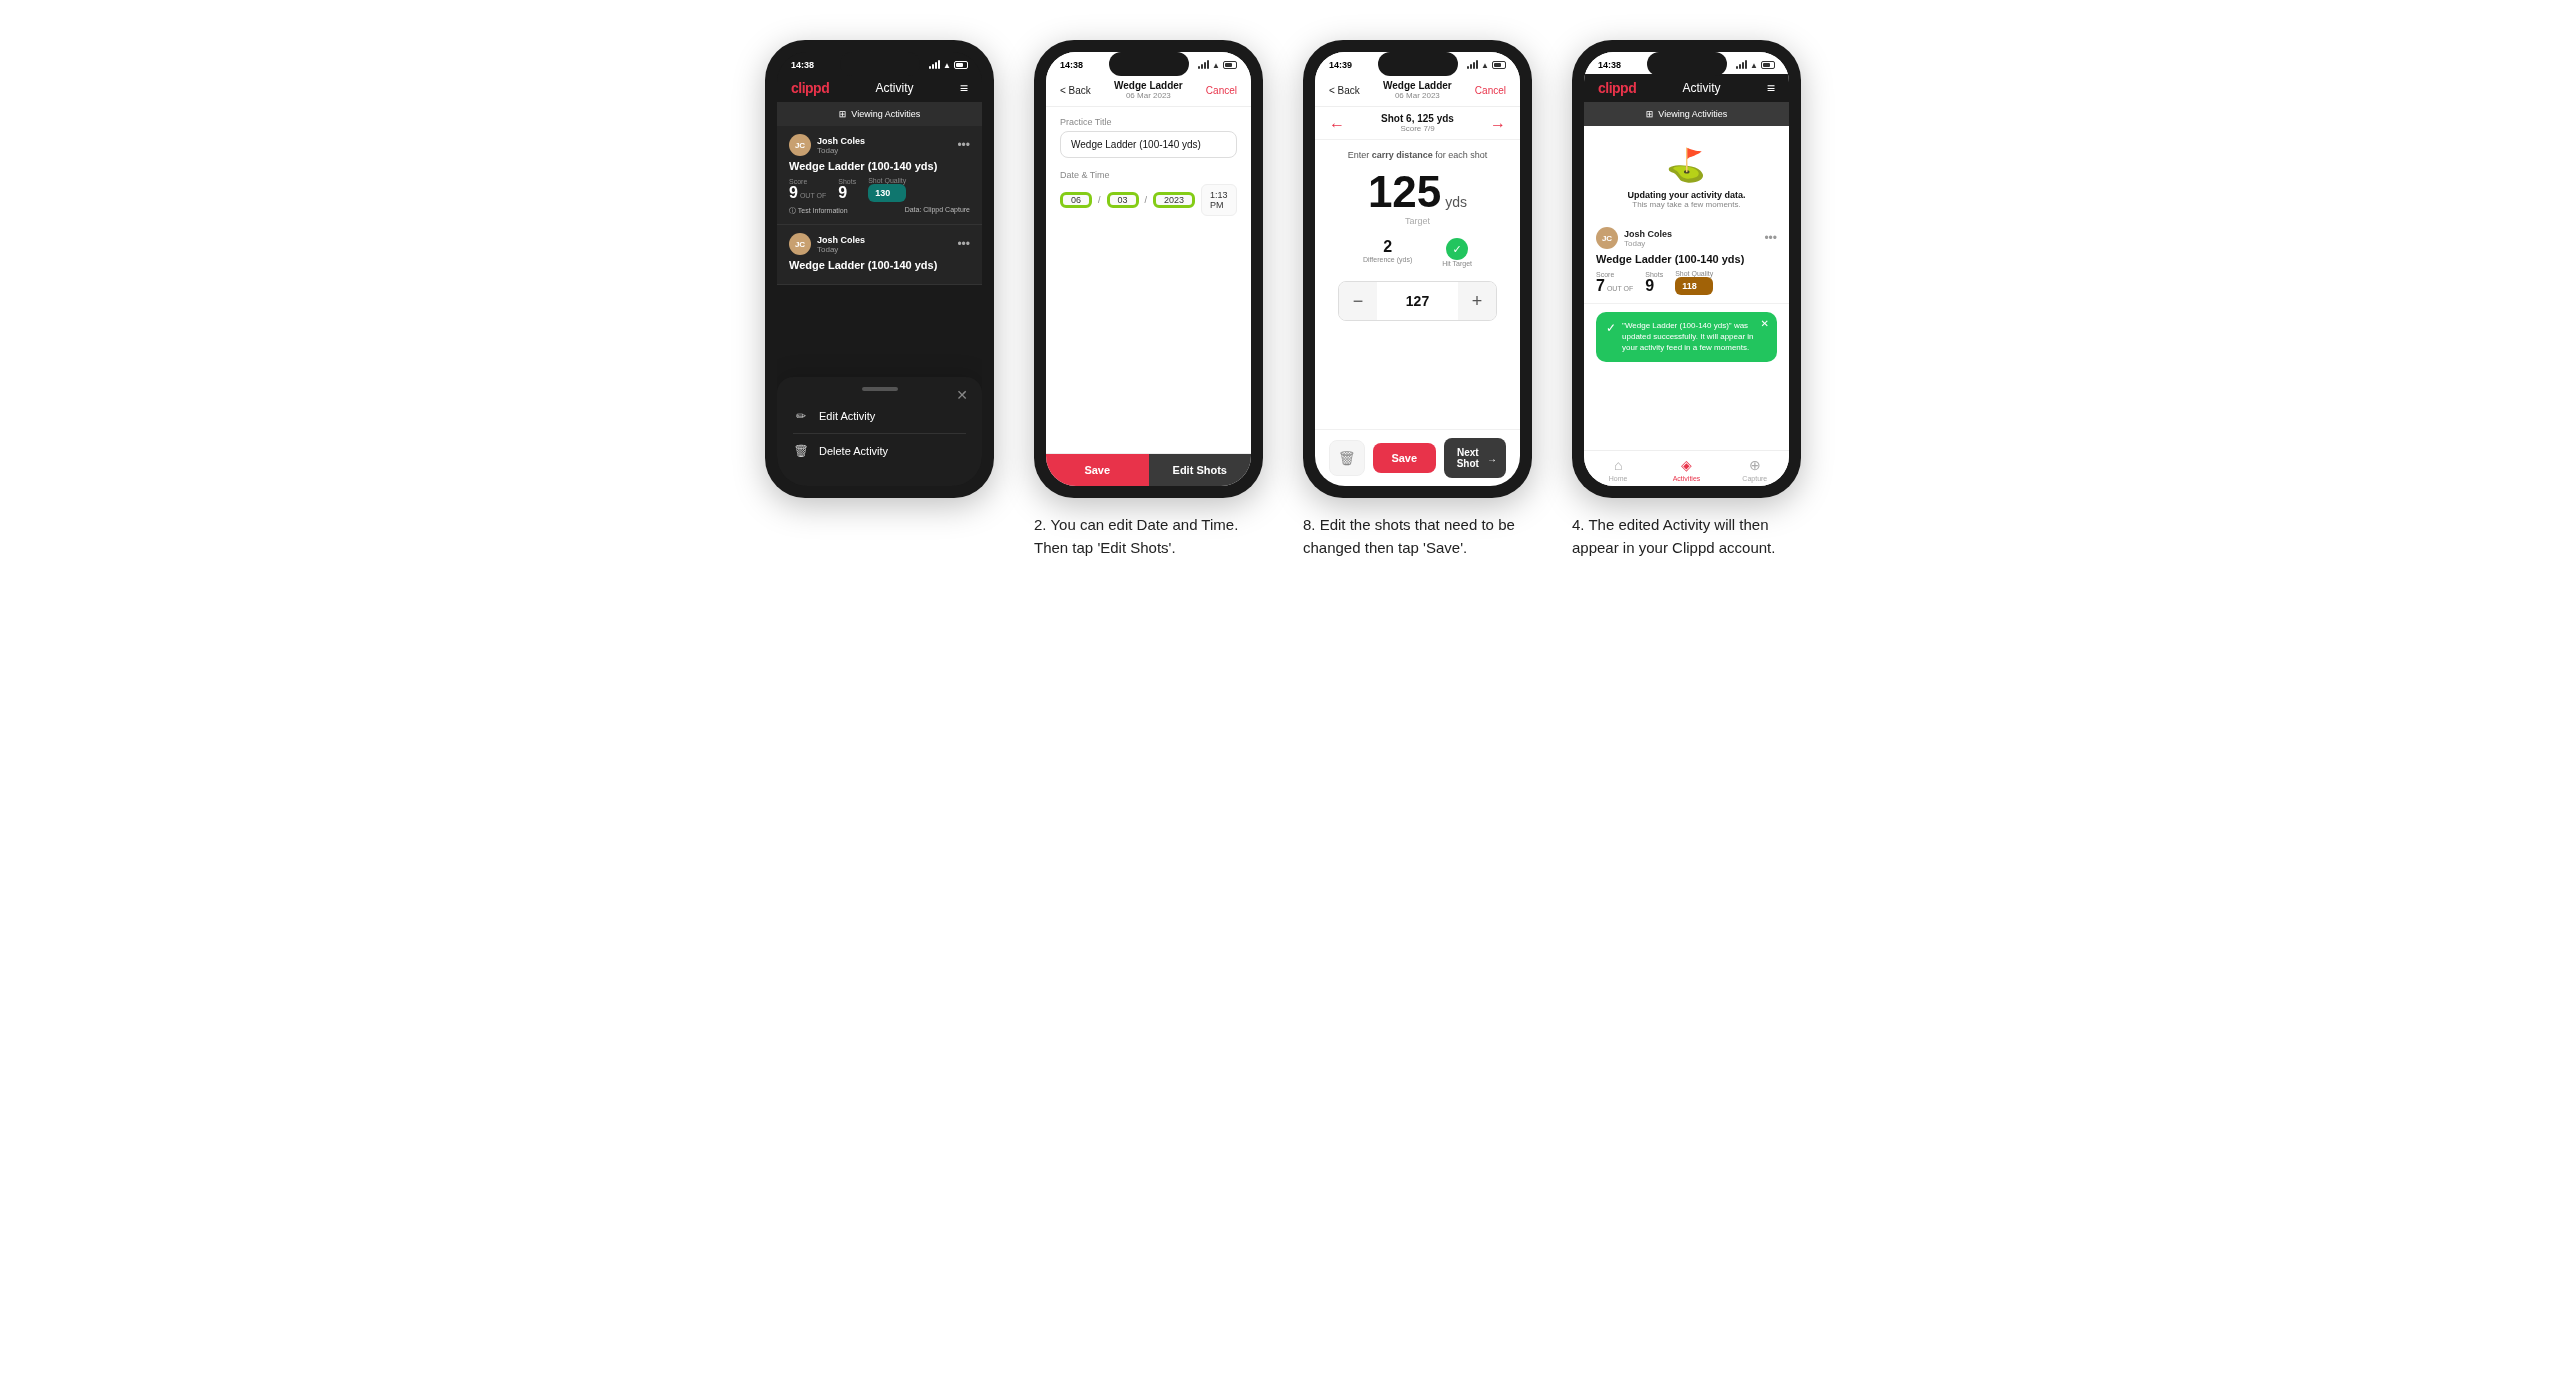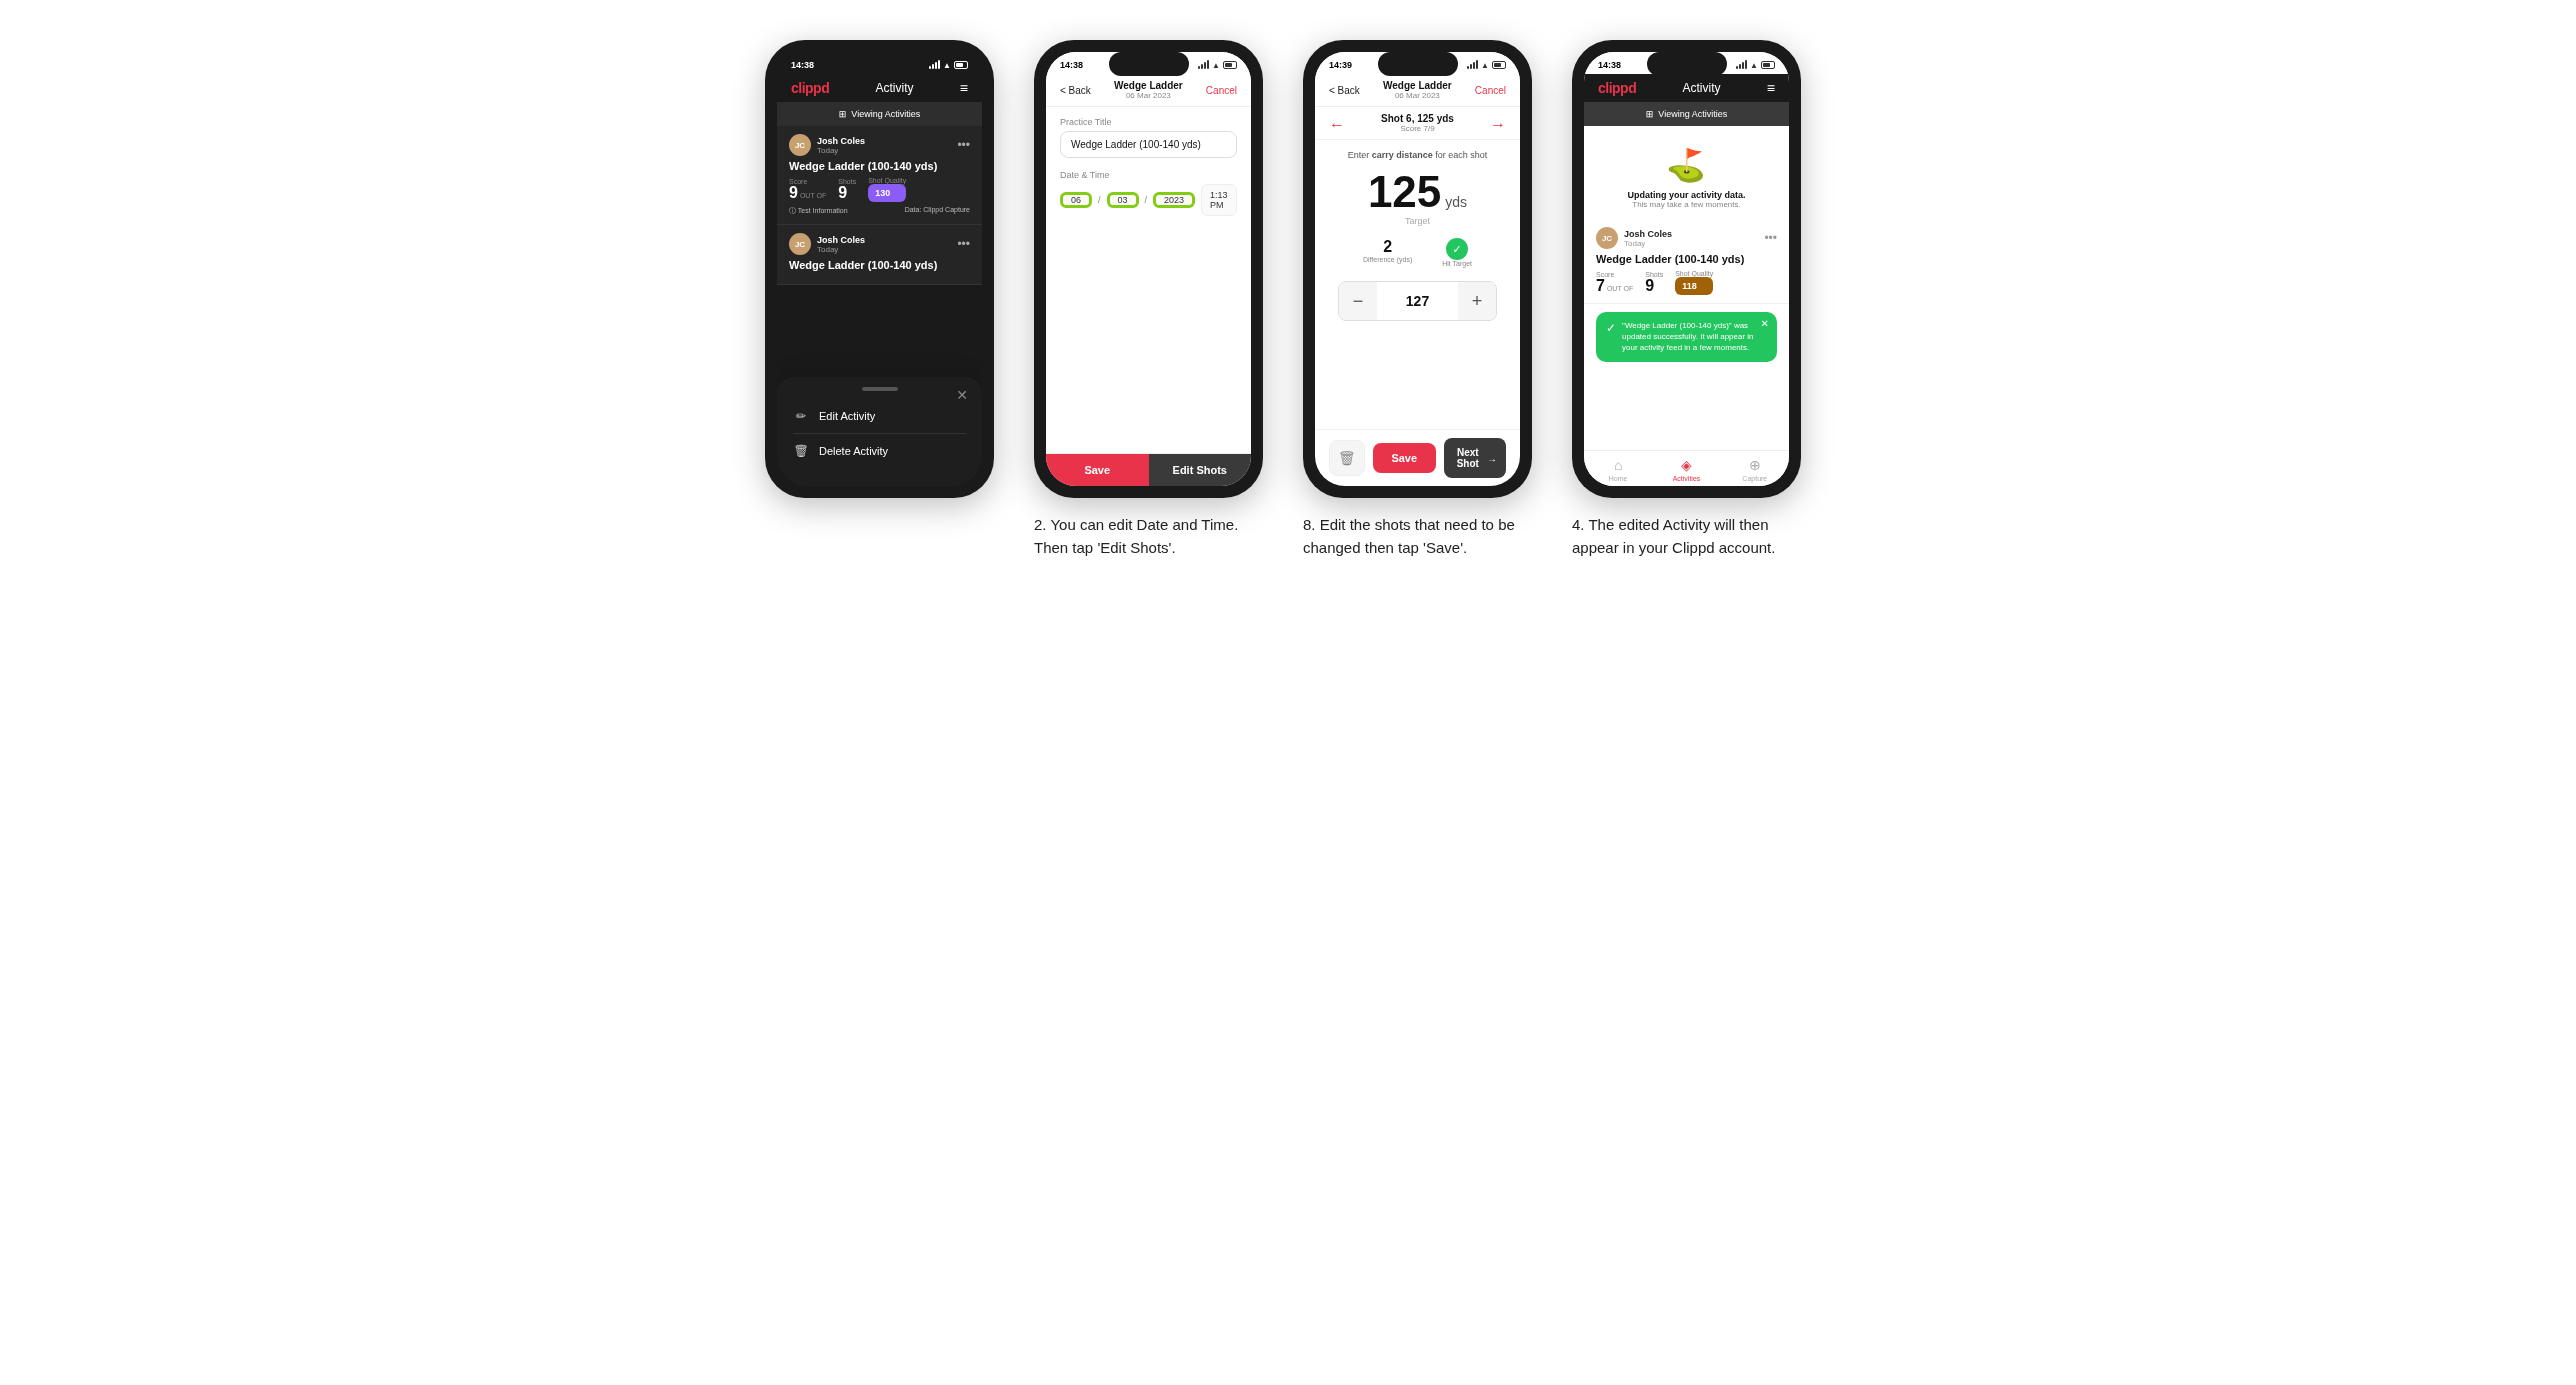--- a/index.html
+++ b/index.html
@@ -210,21 +210,21 @@
       display: flex;
       align-items: baseline;
       gap: 2px;
     }
     .outof-text {
       font-size: 7px;
       color: #888;
       font-weight: 400;
     }
     .shot-quality-badge {
-      background: #8b5cf6;
+      background: #0f766e;
       color: #fff;
       font-size: 9px;
       font-weight: 700;
       padding: 4px 7px;
       border-radius: 6px;
     }
     .shot-quality-badge.green {
       background: #a16207;
     }
     .card-footer {

